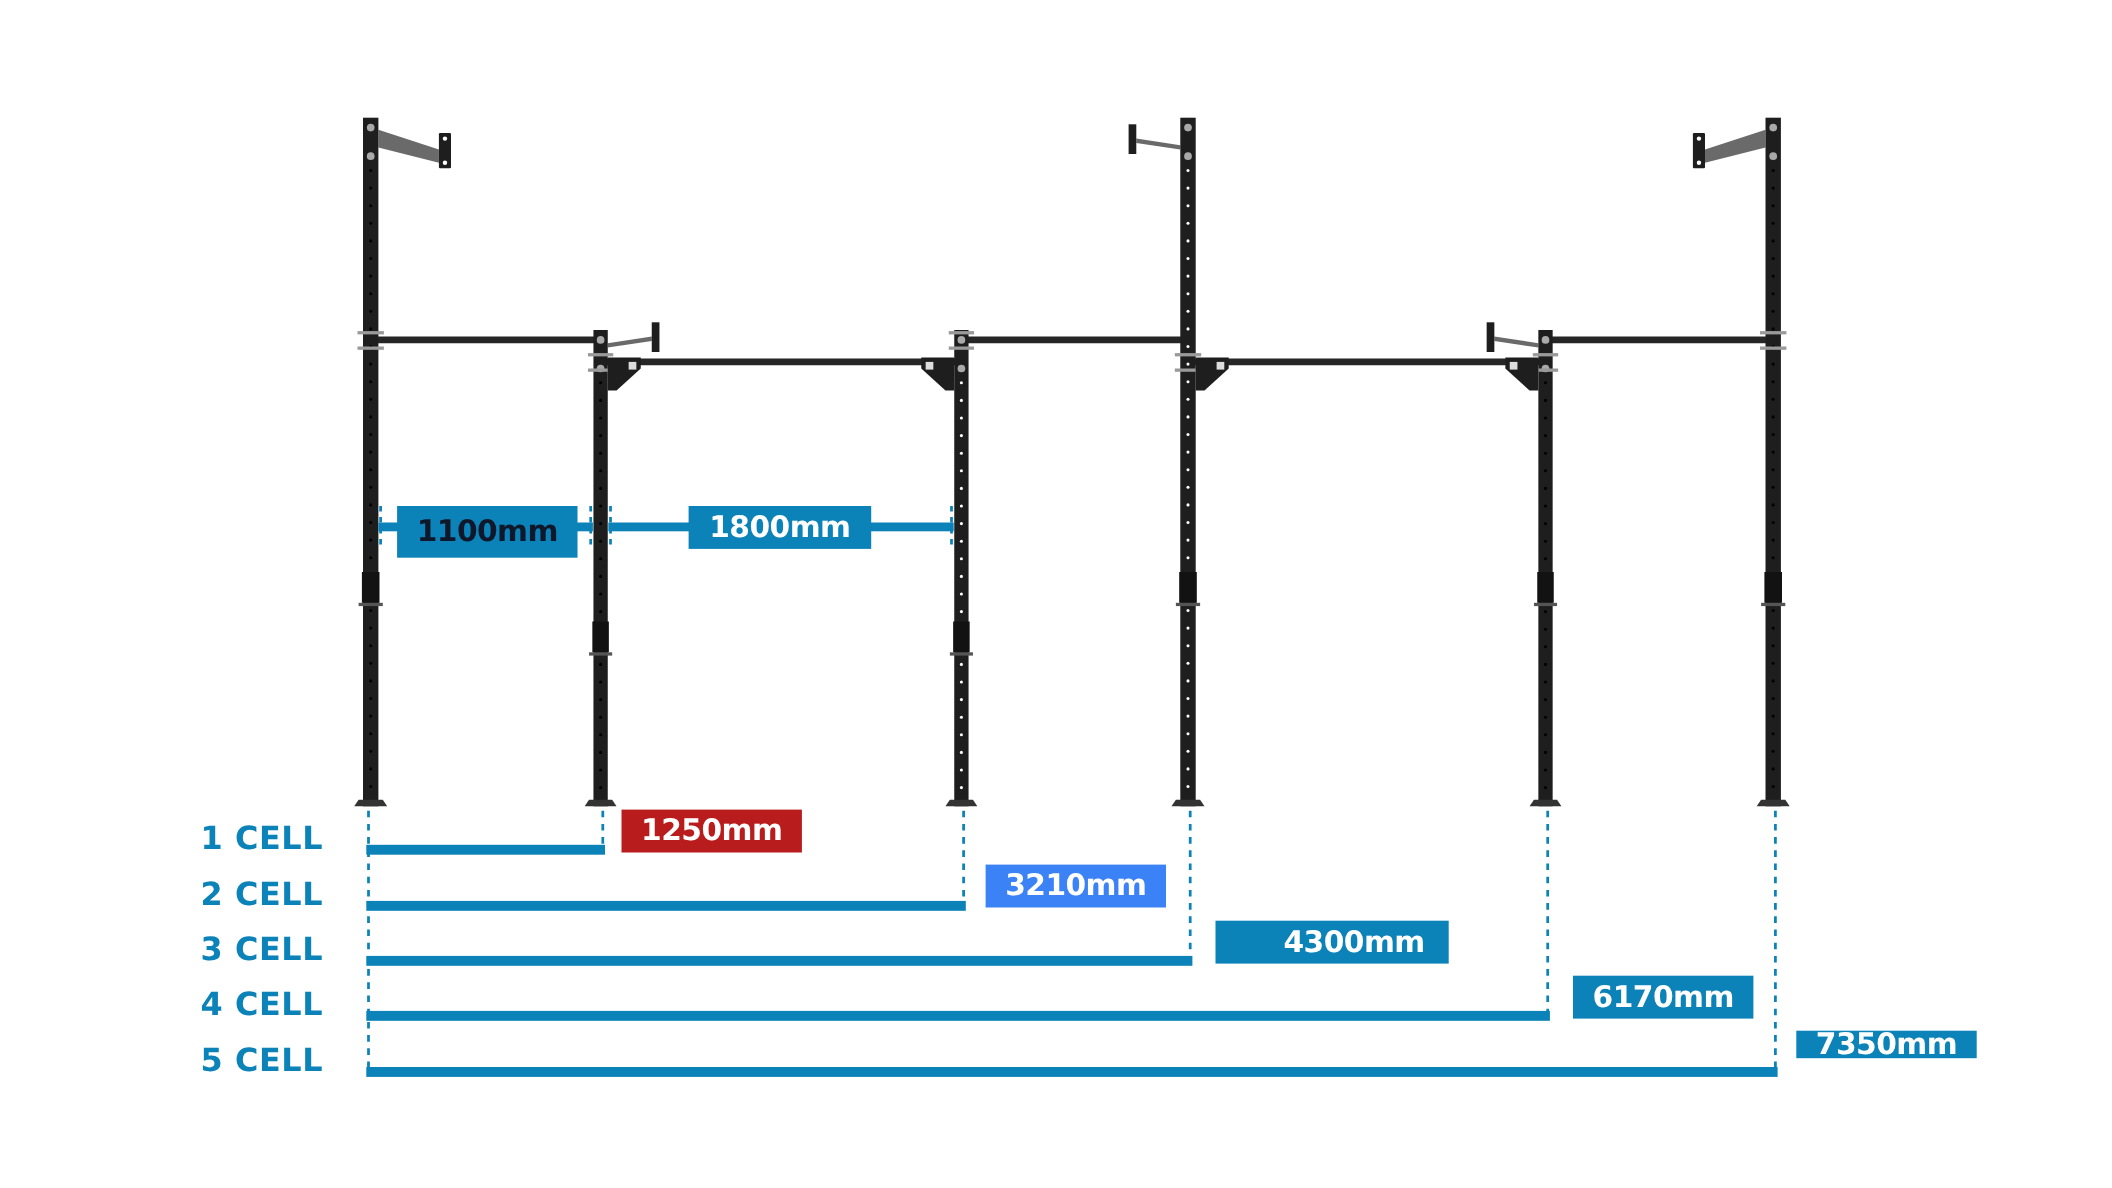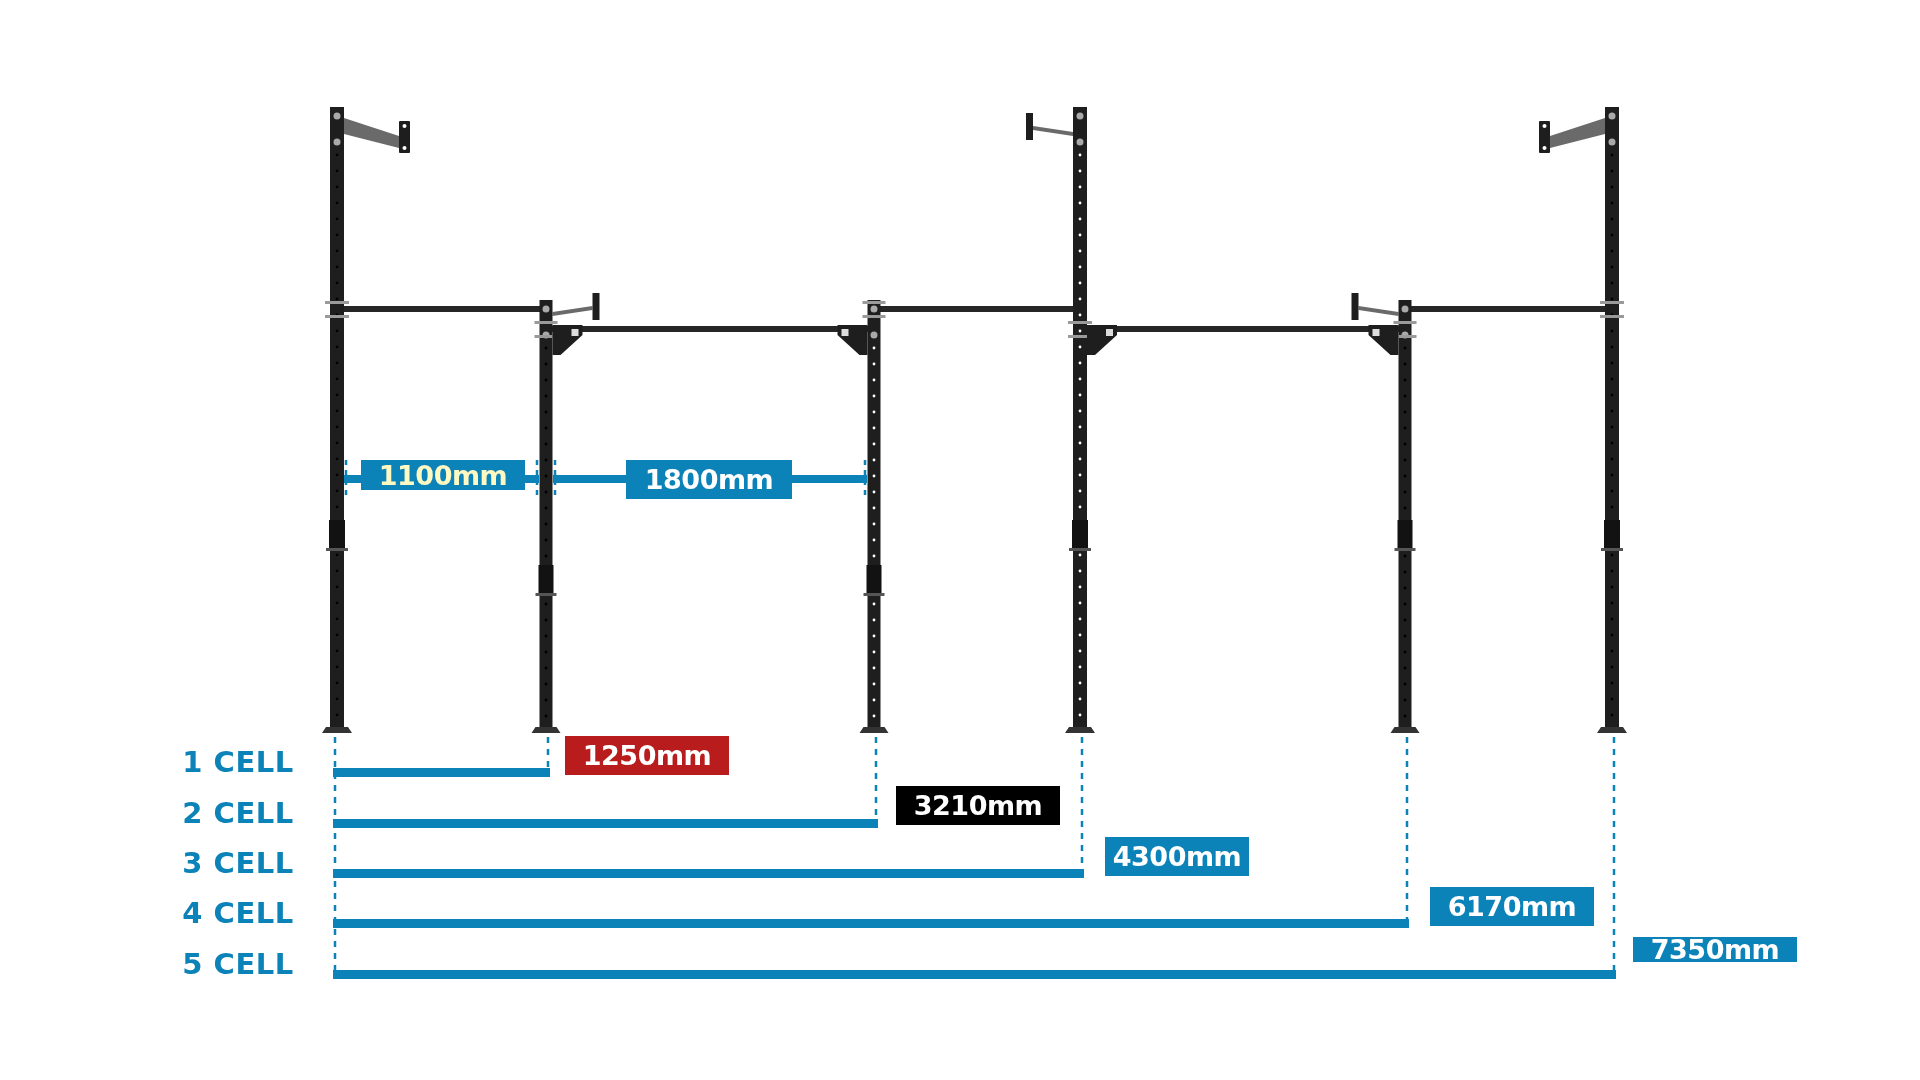--- a/index.html
+++ b/index.html
@@ -285,29 +285,29 @@
       <rect x="333" y="819" width="545" height="9" fill="#0b82b8"></rect>
       <line x1="1082" y1="737" x2="1082" y2="876" stroke="#0b82b8" stroke-width="2.5" stroke-dasharray="6 6"></line>
       <rect x="333" y="869" width="751" height="9" fill="#0b82b8"></rect>
       <line x1="1407" y1="737" x2="1407" y2="926" stroke="#0b82b8" stroke-width="2.5" stroke-dasharray="6 6"></line>
       <rect x="333" y="919" width="1076" height="9" fill="#0b82b8"></rect>
       <line x1="1614" y1="737" x2="1614" y2="977" stroke="#0b82b8" stroke-width="2.5" stroke-dasharray="6 6"></line>
       <rect x="333" y="970" width="1283" height="9" fill="#0b82b8"></rect>
     </svg>
 
   
-  <div class="dim-badge" style="left: 361px; top: 460px; width: 164px; height: 30px; background: rgb(11, 130, 184); color: #fef9c3;">1100mm</div>
+  <div class="dim-badge" style="left: 361px; top: 460px; width: 164px; height: 47px; background: rgb(11, 130, 184); color: #0f172a;">1100mm</div>
   <div class="dim-badge" style="left: 626px; top: 460px; width: 166px; height: 39px; background: rgb(11, 130, 184); color: rgb(255, 255, 255); text-align: center;">1800mm</div>
 
   
   <div class="cell-label" style="left: 163px; top: 745px; color: rgb(11, 130, 184);">1 CELL</div>
   <div class="cell-label" style="left: 163px; top: 796px; color: rgb(11, 130, 184);">2 CELL</div>
   <div class="cell-label" style="left: 163px; top: 846px; color: rgb(11, 130, 184);">3 CELL</div>
   <div class="cell-label" style="left: 163px; top: 896px; color: rgb(11, 130, 184);">4 CELL</div>
   <div class="cell-label" style="left: 163px; top: 947px; color: rgb(11, 130, 184);">5 CELL</div>
 
   
   <div class="dim-badge" style="left: 565px; top: 736px; width: 164px; height: 39px; background: #b91c1c; color: rgb(255, 255, 255);">1250mm</div>
-  <div class="dim-badge" style="left: 896px; top: 786px; width: 164px; height: 39px; background: #000000; color: rgb(255, 255, 255);">3210mm</div>
-  <div class="dim-badge" style="left: 1105px; top: 837px; width: 144px; height: 39px; background: rgb(11, 130, 184); color: rgb(255, 255, 255);">4300mm</div>
+  <div class="dim-badge" style="left: 896px; top: 786px; width: 164px; height: 39px; background: #3b82f6; color: rgb(255, 255, 255);">3210mm</div>
+  <div class="dim-badge" style="left: 1105px; top: 837px; width: 172px; height: 39px; background: rgb(11, 130, 184); color: rgb(255, 255, 255); padding-left: 40px;">4300mm</div>
   <div class="dim-badge" style="left: 1430px; top: 887px; width: 164px; height: 39px; background: rgb(11, 130, 184); color: rgb(255, 255, 255);">6170mm</div>
   <div class="dim-badge" style="left: 1633px; top: 937px; width: 164px; height: 25px; background: rgb(11, 130, 184); color: rgb(255, 255, 255);">7350mm</div>
 </div>
 
 </body></html>

